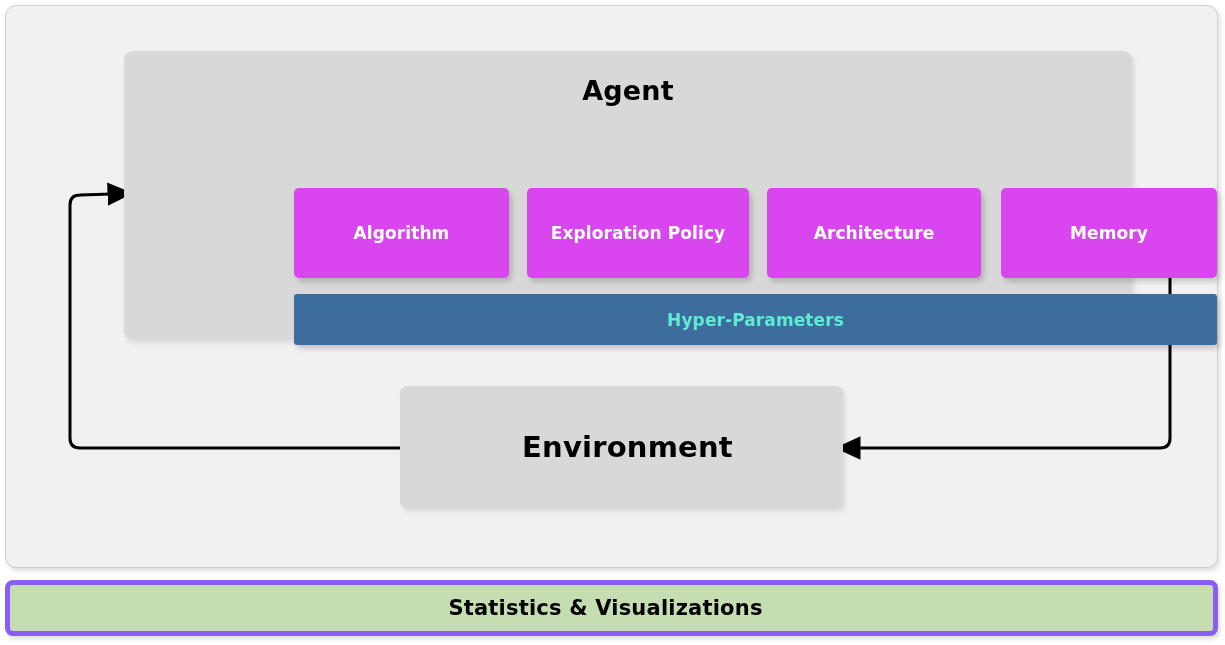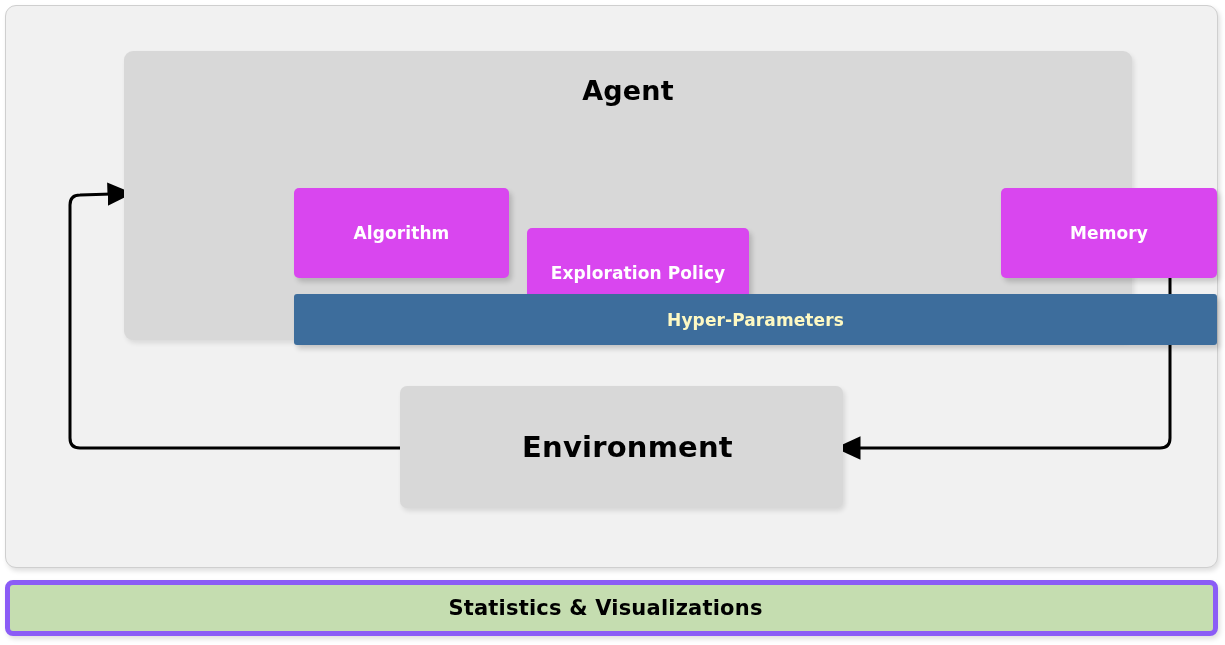--- a/index.html
+++ b/index.html
@@ -74,41 +74,41 @@
     justify-content: center;
   }
   .comp-label {
     color: #ffffff;
     font-size: 17px;
     font-weight: bold;
     text-align: center;
     letter-spacing: 0.1px;
   }
   .comp-0 { left: 170px; width: 215px; }
-  .comp-1 { left: 403px; width: 222px; margin-top: 40px; }
+  .comp-1 { left: 403px; width: 222px; }
   .comp-2 { left: 643px; width: 214px; }
   .comp-3 { left: 877px; width: 216px; }
 
   
   .hyper-bar {
     position: absolute;
     left: 170px;
     top: 243px;
     width: 923px;
     height: 51px;
     box-sizing: border-box;
     background: #3d6d9c;
     border-radius: 3px;
     box-shadow: 3px 4px 5px rgba(0,0,0,0.17);
     display: flex;
     align-items: center;
     justify-content: center;
   }
   .hyper-label {
-    color: #fef9c3;
+    color: #5eead4;
     font-size: 17px;
     font-weight: bold;
     letter-spacing: 0.1px;
   }
 
   
   .env-box {
     position: absolute;
     left: 400px;
     top: 386px;
@@ -192,20 +192,23 @@
 
   <div class="agent-box">
     <div class="agent-title">Agent</div>
 
     <div class="comp-box comp-0">
       <span class="comp-label">Algorithm</span>
     </div>
     <div class="comp-box comp-1">
       <span class="comp-label">Exploration Policy</span>
     </div>
+    <div class="comp-box comp-2">
+      <span class="comp-label">Architecture</span>
+    </div>
     <div class="comp-box comp-3">
       <span class="comp-label">Memory</span>
     </div>
 
     <div class="hyper-bar">
       <span class="hyper-label">Hyper-Parameters</span>
     </div>
   </div>
 
   <div class="env-box">

